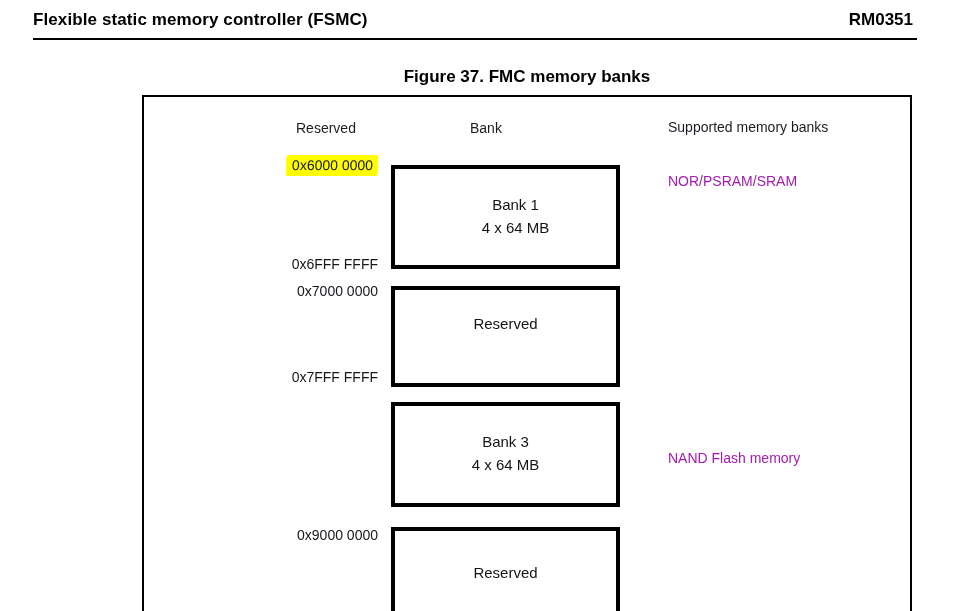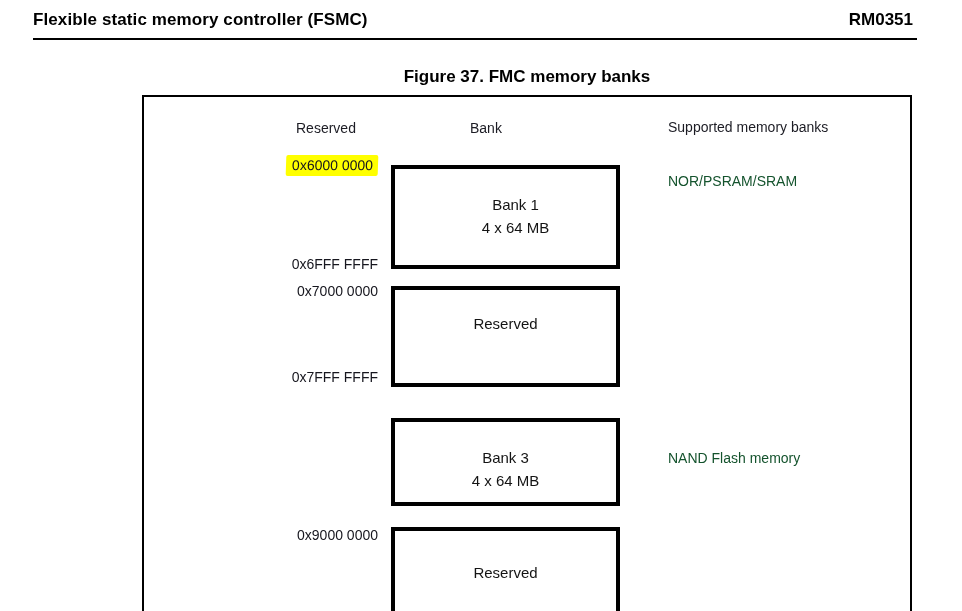--- a/index.html
+++ b/index.html
@@ -68,39 +68,39 @@
   }
 
   
   .bank-box {
     left: 391px; width: 229px;
     border: 4px solid #000000;
     background: #ffffff;
   }
   .box-1 { top: 165px; height: 104px; }
   .box-2 { top: 286px; height: 101px; }
-  .box-3 { top: 402px; height: 88px; margin-top: 16px; }
+  .box-3 { top: 402px; height: 105px; }
   .box-4 { top: 527px; height: 120px; }
 
   .box-label {
     width: 100%;
     text-align: center;
     font-size: 15px;
     line-height: 23px;
     color: #141414;
   }
   .box-1 .box-label { margin-top: 24px; padding-left: 20px; }
   .box-2 .box-label { margin-top: 22px; }
   .box-3 .box-label { margin-top: 24px; }
   .box-4 .box-label { margin-top: 30px; }
 
   
   .memtype {
     left: 668px;
-    font-size: 14px; color: #14532d;
+    font-size: 14px; color: #a21caf;
     white-space: nowrap;
   }
   .memtype-1 { top: 173px; }
   .memtype-3 { top: 450px; }
 </style>
 </head>
 <body>
 
 <div class="page">
 

